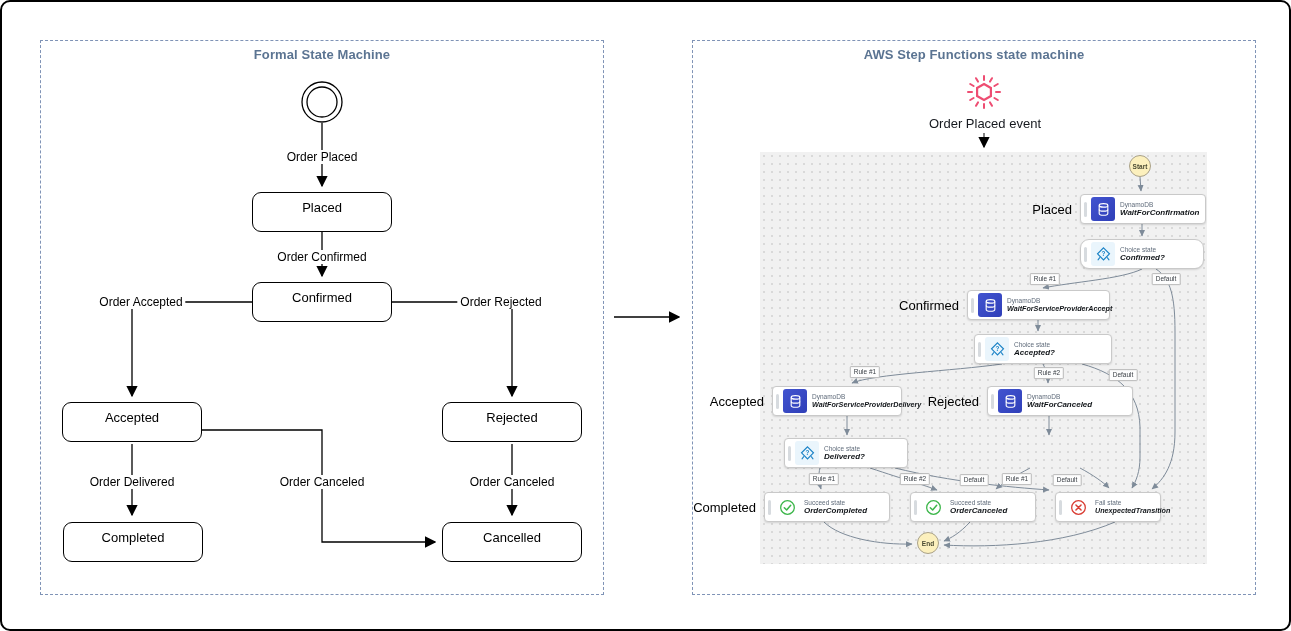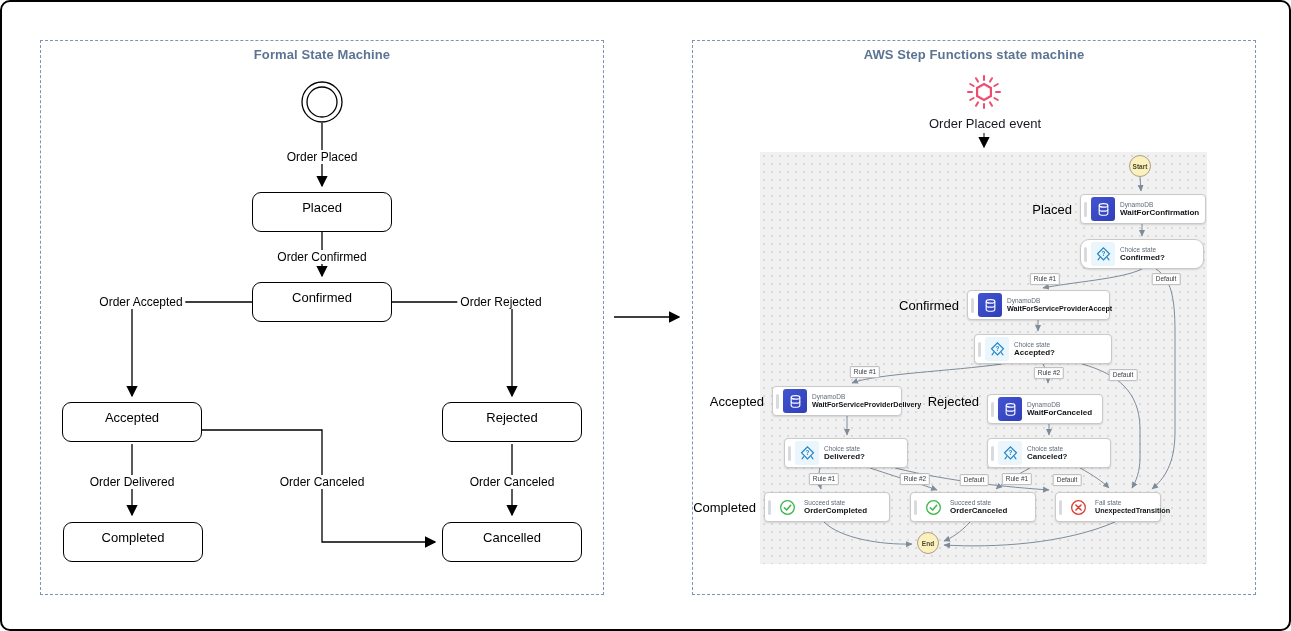--- a/index.html
+++ b/index.html
@@ -25,21 +25,21 @@
         border-radius:4px;display:flex;align-items:center;padding-left:3px;z-index:3;
         box-shadow:0 1px 2px rgba(0,0,0,.13);}
   .grip{width:3px;height:15px;border-radius:2px;background:#d7dbdf;margin-right:4px;flex:none;}
   .nicon{width:24px;height:24px;border-radius:3px;flex:none;display:flex;align-items:center;
          justify-content:center;margin-right:5px;}
   .task-icon{background:linear-gradient(135deg,#4254d0,#2f3fb8);}
   .choice-icon{background:#eaf5fc;}
   .ok-icon,.fail-icon{background:#fff;}
   .ntext{display:flex;flex-direction:column;line-height:1.15;min-width:0;}
   .ntype{font-size:6.5px;color:#5f6b7a;}
-  .nname{font-size:8px;font-weight:bold;color:#101418;white-space:nowrap;}
+  .nname{font-size:8px;font-weight:bold;color:#101418;white-space:nowrap;font-style:italic;}
   .nname.sm{font-size:7.2px;}
   .elabel{position:absolute;transform:translate(-50%,-50%);font-size:6.5px;color:#3b4046;
           background:#fdfdfd;border:1px solid #b9b9b9;border-radius:1px;padding:0px 3px;
           white-space:nowrap;z-index:4;line-height:1.5;}
   .side-label{position:absolute;transform:translate(-100%,-50%);font-size:13px;color:#000;
               white-space:nowrap;z-index:4;}
   .round{position:absolute;width:22px;height:22px;border-radius:50%;background:#fcf0bd;
          border:1px solid #a9a188;display:flex;align-items:center;justify-content:center;
          font-size:6.5px;font-weight:bold;color:#4a4a33;z-index:3;box-sizing:border-box;}
   .event-label{position:absolute;transform:translate(-50%,-50%);font-size:13px;color:#16191f;
@@ -239,21 +239,21 @@
           <path d="M3.4,3.6 V12.2 a4.6,1.9 0 0 0 9.2,0 V3.6"></path>
           <path d="M3.4,7.9 a4.6,1.9 0 0 0 9.2,0"></path>
         </svg>
     </span>
     <span class="ntext">
         <span class="ntype">DynamoDB</span>
         <span class="nname sm">WaitForServiceProviderDelivery</span>
       </span>
   </div>
 
-  <div class="node" style="left:985px;top:392px;width:116px;">
+  <div class="node" style="left:985px;top:384px;width:146px;">
     <span class="grip"></span>
     <span class="nicon task-icon">
       <svg width="15" height="15" viewBox="0 0 16 16" fill="none" stroke="#fff" stroke-width="1.2">
           <ellipse cx="8" cy="3.6" rx="4.6" ry="1.9"></ellipse>
           <path d="M3.4,3.6 V12.2 a4.6,1.9 0 0 0 9.2,0 V3.6"></path>
           <path d="M3.4,7.9 a4.6,1.9 0 0 0 9.2,0"></path>
         </svg>
     </span>
     <span class="ntext">
         <span class="ntype">DynamoDB</span>
@@ -270,35 +270,20 @@
           <path d="M4.6,10.8 L2.6,13.4"></path>
           <path d="M11.4,10.8 L13.4,13.4"></path>
         </svg>
     </span>
     <span class="ntext">
         <span class="ntype">Choice state</span>
         <span class="nname">Delivered?</span>
       </span>
   </div>
 
-  <div class="node" style="left:985px;top:436px;width:124px;">
-    <span class="grip"></span>
-    <span class="nicon choice-icon">
-      <svg width="17" height="17" viewBox="0 0 16 16" fill="none" stroke="#1a82c6" stroke-width="1.1">
-          <path d="M8,1.8 L13.6,7.4 L8,13 L2.4,7.4 Z"></path>
-          <text x="8" y="9.3" font-size="6" font-weight="bold" fill="#1a82c6" stroke="none" text-anchor="middle">?</text>
-          <path d="M4.6,10.8 L2.6,13.4"></path>
-          <path d="M11.4,10.8 L13.4,13.4"></path>
-        </svg>
-    </span>
-    <span class="ntext">
-        <span class="ntype">Choice state</span>
-        <span class="nname">Canceled?</span>
-      </span>
-  </div>
 
   <div class="node" style="left:762px;top:490px;width:126px;">
     <span class="grip"></span>
     <span class="nicon ok-icon">
       <svg width="17" height="17" viewBox="0 0 16 16" fill="none">
           <circle cx="8" cy="8" r="6.4" stroke="#3cb64a" stroke-width="1.2"></circle>
           <path d="M5,8.3 L7.2,10.4 L11,5.9" stroke="#3cb64a" stroke-width="1.4" stroke-linecap="round" stroke-linejoin="round"></path>
         </svg>
     </span>
     <span class="ntext">

